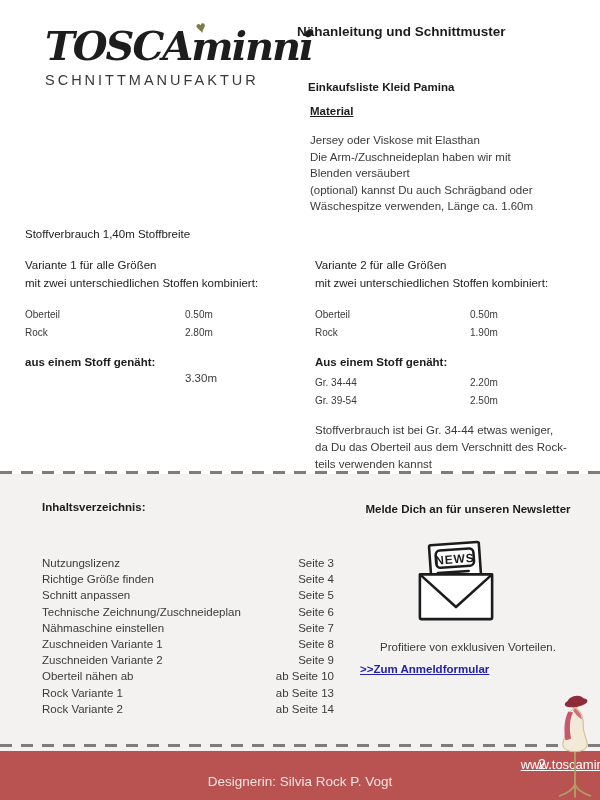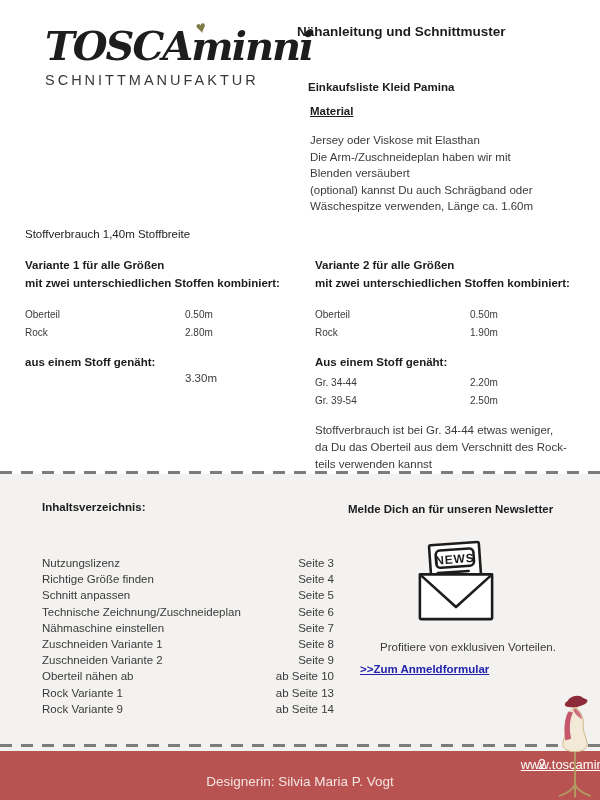--- a/index.html
+++ b/index.html
@@ -22,21 +22,21 @@
     margin-top:6px;font-size:14.5px;letter-spacing:3px;color:#383838;
     text-align:center;width:212px;white-space:nowrap;
   }
   
   .doc-title{position:absolute;left:297px;top:24px;font-size:13.5px;font-weight:bold;color:#1c1c1c;}
   .shopping-title{position:absolute;left:308px;top:81px;font-size:11.5px;font-weight:bold;color:#1c1c1c;}
   .material-title{position:absolute;left:310px;top:105px;font-size:11.5px;font-weight:bold;color:#1c1c1c;text-decoration:underline;}
   .material-text{position:absolute;left:310px;top:132px;font-size:11.5px;line-height:16.6px;color:#3a3a3a;}
   
   .fabric-heading{position:absolute;left:25px;top:228px;font-size:11.5px;font-weight:normal;color:#1c1c1c;}
-  .variant-title{font-size:11.5px;font-weight:bold;color:#1c1c1c;line-height:18px;}
+  .variant-title{font-size:11.5px;font-weight:normal;color:#1c1c1c;line-height:18px;}
   .v1{position:absolute;left:25px;top:256px;width:280px;}
   .v2{position:absolute;left:315px;top:256px;width:280px;}
   .frow{position:relative;font-size:10px;line-height:17.5px;color:#3a3a3a;}
   .frow .val{position:absolute;left:160px;top:0;}
   .v2 .frow .val{position:absolute;left:155px;top:0;}
   .rows1{position:absolute;left:0;top:50px;width:280px;}
   .single1{position:absolute;left:0;top:100px;width:280px;font-size:11.5px;}
   .single1 b{color:#1c1c1c;}
   .single1 .val{position:absolute;left:160px;top:16px;}
   .single2-head{position:absolute;left:0;top:100px;font-size:11.5px;font-weight:bold;color:#1c1c1c;}
@@ -48,21 +48,21 @@
     background:repeating-linear-gradient(90deg,#7c7c7c 0 12px,transparent 12px 21px);
   }
   .dash-top{top:471px;}
   .dash-bottom{top:744px;}
   
   .lower{position:absolute;left:0;top:474px;width:600px;height:326px;background:#f3f2f0;}
   .toc-title{position:absolute;left:42px;top:501px;font-size:11.5px;font-weight:bold;color:#1c1c1c;}
   .toc{position:absolute;left:42px;top:555px;width:292px;}
   .toc-row{display:flex;justify-content:space-between;font-size:11.5px;line-height:16.2px;color:#3a3a3a;}
   
-  .nl-heading{position:absolute;left:348px;top:503px;width:240px;text-align:left;
+  .nl-heading{position:absolute;left:348px;top:503px;width:240px;text-align:center;
     font-size:11.5px;font-weight:bold;color:#1c1c1c;}
   .nl-icon{position:absolute;left:413px;top:536px;width:86px;height:94px;}
   .nl-benefit{position:absolute;left:348px;top:641px;width:240px;text-align:center;
     font-size:11.5px;color:#3a3a3a;}
   .nl-link{position:absolute;left:360px;top:663px;font-size:11.5px;font-weight:bold;
     color:#2222ad;text-decoration:underline;cursor:pointer;}
   
   .footer{position:absolute;left:0;top:751px;width:600px;height:49px;background:#b85351;}
   .footer-site{position:absolute;left:0;top:6px;width:600px;text-align:right;
     font-size:13px;color:#ffffff;text-decoration:underline;cursor:pointer;padding-left:32px;}
@@ -180,21 +180,21 @@
     </div>
     <div class="toc-row">
       <span>Oberteil nähen ab</span>
         <span>ab Seite 10</span>
     </div>
     <div class="toc-row">
       <span>Rock Variante 1</span>
         <span>ab Seite 13</span>
     </div>
     <div class="toc-row">
-      <span>Rock Variante 9</span>
+      <span>Rock Variante 2</span>
         <span>ab Seite 14</span>
     </div>
   </div>
 
   <div class="nl-heading">Melde Dich an für unseren Newsletter</div>
   <svg class="nl-icon" viewBox="0 0 100 104">
     <g fill="#ffffff" stroke="#1c1c1c" stroke-width="3" stroke-linecap="round" stroke-linejoin="round">
       <g transform="rotate(-4 50 28)">
         <rect x="20" y="6" width="58" height="46" rx="2"></rect>
         <rect x="27" y="13" width="44" height="20" rx="5" fill="none"></rect>
@@ -206,21 +206,21 @@
     </g>
     <text x="49" y="29" transform="rotate(-4 50 28)" text-anchor="middle" font-size="14" font-weight="bold" letter-spacing="1" fill="#1c1c1c" font-family="Liberation Sans, sans-serif">NEWS</text>
   </svg>
   <div class="nl-benefit">Profitiere von exklusiven Vorteilen.</div>
   <a class="nl-link">&gt;&gt;Zum Anmeldformular</a>
 
   <div class="dash dash-bottom"></div>
 
   <div class="footer">
     <a class="footer-site">www.toscaminni.de</a>
-    <div class="footer-designer">Designerin: Silvia Maria P. Vogt</div>
+    <div class="footer-designer">Designerin: Silvia Rock P. Vogt</div>
     <div class="footer-page">2</div>
   </div>
 
   <svg class="mannequin" viewBox="0 0 48 110">
     <g stroke="#b39b63" stroke-width="2" fill="none" stroke-linecap="round">
       <line x1="24" y1="60" x2="24" y2="96"></line>
       <path d="M24 96 C22 102 14 106 8 108"></path>
       <path d="M24 96 C26 102 34 106 40 108"></path>
       <path d="M24 96 C24 102 24 106 24 109"></path>
     </g>

